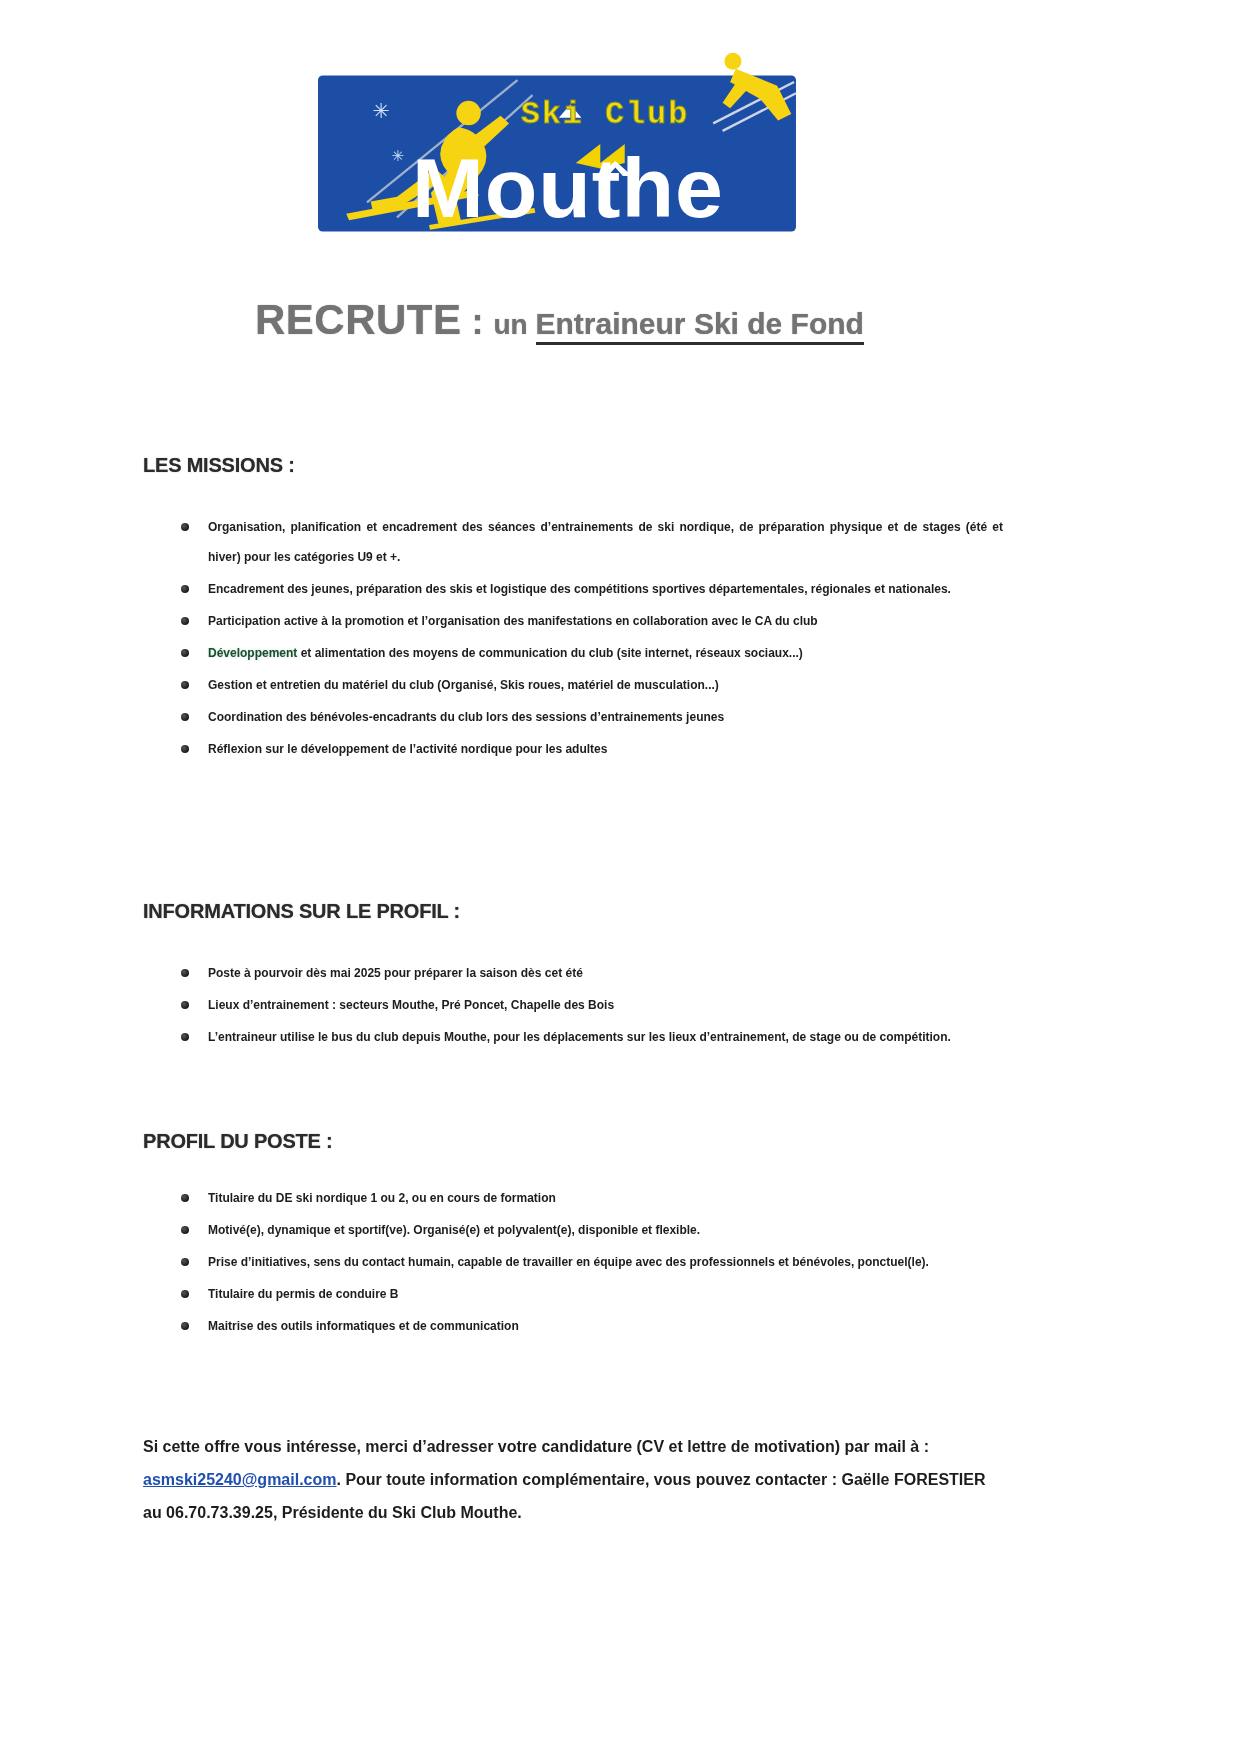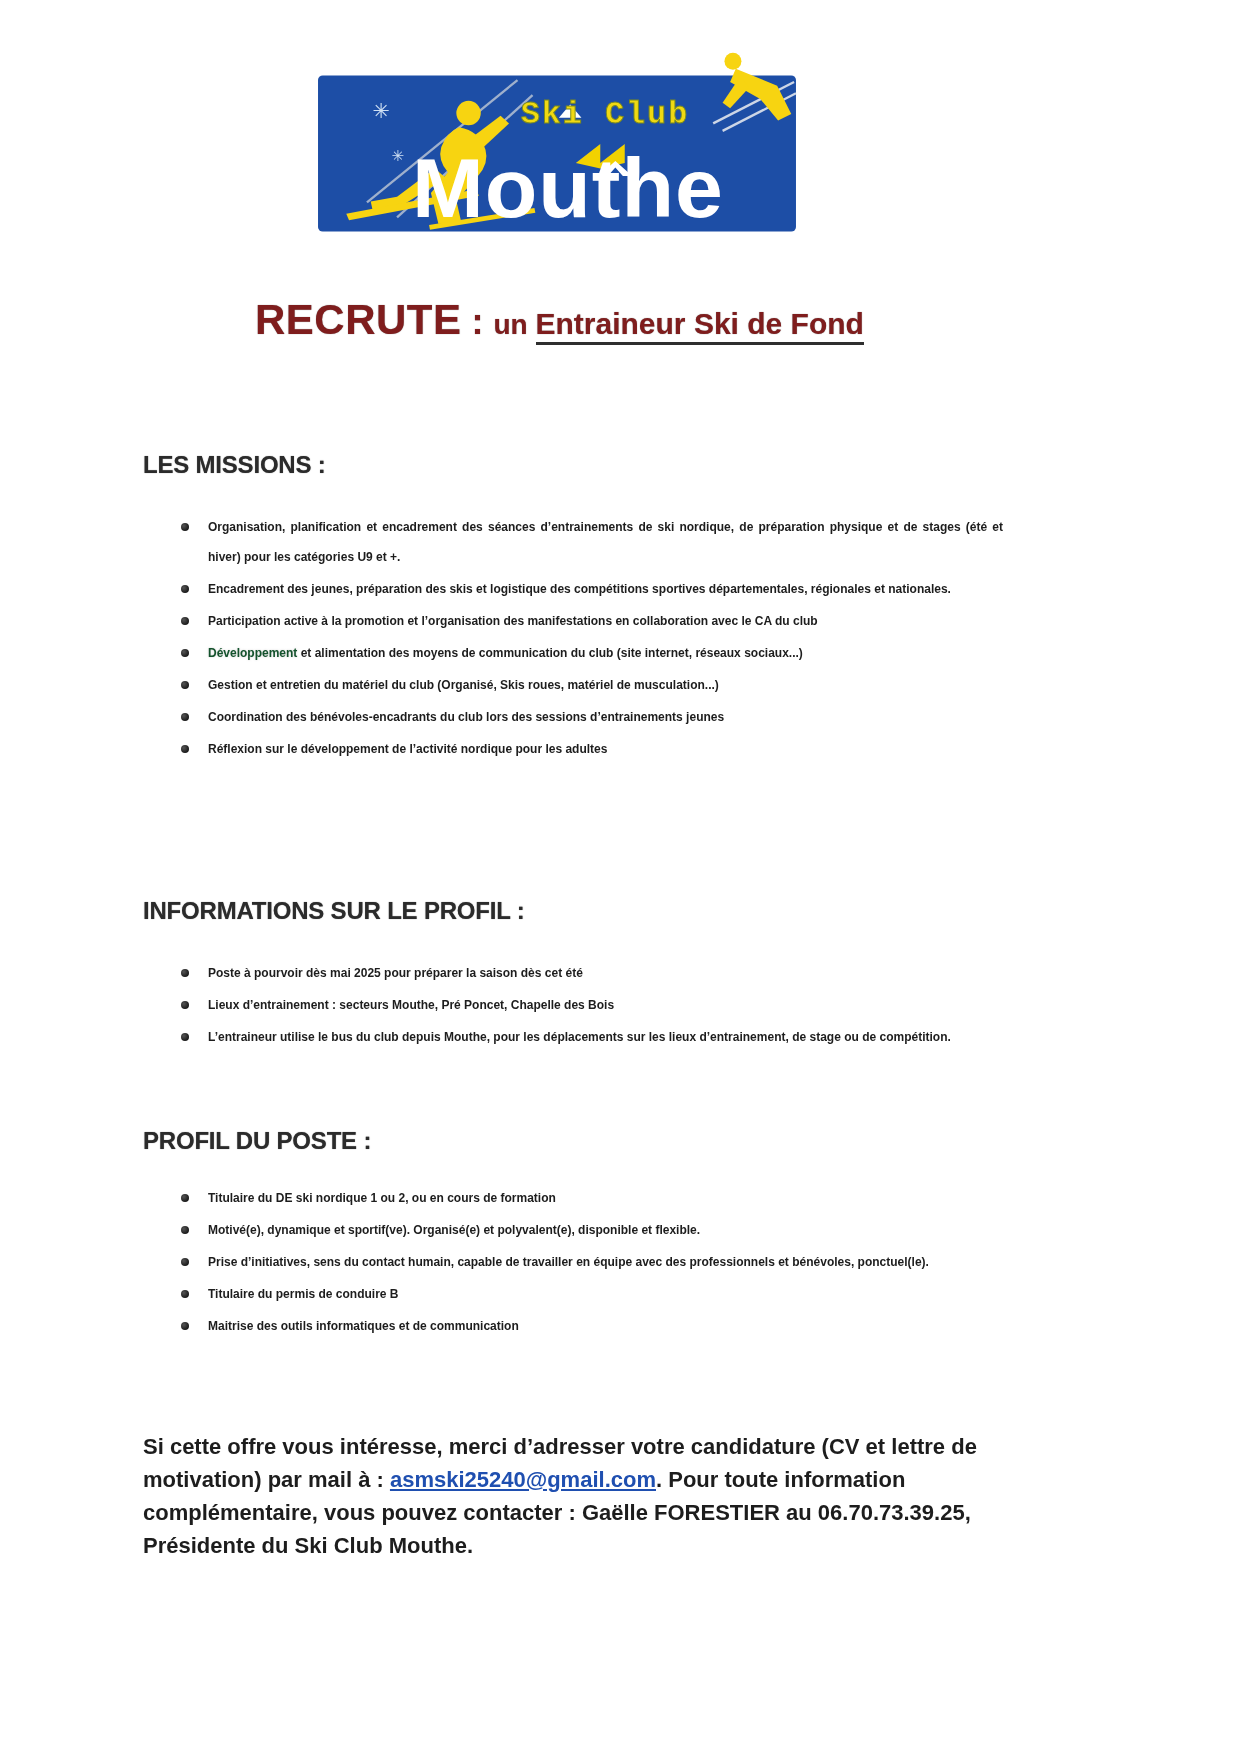--- a/index.html
+++ b/index.html
@@ -12,36 +12,36 @@
     overflow:hidden;
   }
 
   
   .logo{position:absolute;left:303px;top:50px;width:508px;height:175px;}
   .logo svg{display:block;overflow:visible;}
 
   
   .title{
     position:absolute;left:255px;top:296px;margin:0;
-    font-weight:bold;color:#7f1d1d;white-space:nowrap;
+    font-weight:bold;color:#737373;white-space:nowrap;
     text-shadow:0 0 1px rgba(20,20,20,0.55);
   }
   .t-main{font-size:42px;letter-spacing:0.5px;}
   .t-sep{font-size:36px;}
   .t-un{font-size:28px;}
   .t-underline{font-size:30px;border-bottom:3px solid #2e2e2e;padding-bottom:2px;}
 
   
   .section{position:absolute;left:143px;width:860px;}
   .sec-missions{top:450px;}
   .sec-infos{top:896px;}
   .sec-profil{top:1126px;}
   .section h2{
     margin:0 0 32px 0;
-    font-size:24px;line-height:30px;font-weight:bold;
+    font-size:20px;line-height:30px;font-weight:bold;
     color:#2b2b2b;letter-spacing:-0.2px;
     text-shadow:0 0 1px rgba(20,20,20,0.6);
   }
   .sec-profil h2{margin-bottom:27px;}
   .section ul{list-style:none;margin:0;padding:0;}
   .section li{
     position:relative;
     padding-left:65px;
     margin-bottom:2px;
     font-size:12px;line-height:30px;font-weight:bold;
@@ -51,21 +51,21 @@
   .bullet{
     position:absolute;left:38px;top:11px;
     width:8px;height:8px;border-radius:50%;
     background:radial-gradient(circle at 35% 35%, #555 0%, #1a1a1a 70%);
   }
   .faded{color:#14532d;text-shadow:0 0 2px rgba(160,160,160,0.5);}
 
   
   .footer{
     position:absolute;left:143px;top:1430px;width:862px;margin:0;
-    font-size:22px;line-height:33px;font-weight:bold;
+    font-size:16px;line-height:33px;font-weight:bold;
     color:#1d1d1d;text-align:left;
   }
   .email{color:#1f4fb0;text-decoration:underline;cursor:pointer;}
 </style>
 </head>
 <body>
 
 <div class="page">
 
   <div class="logo">

